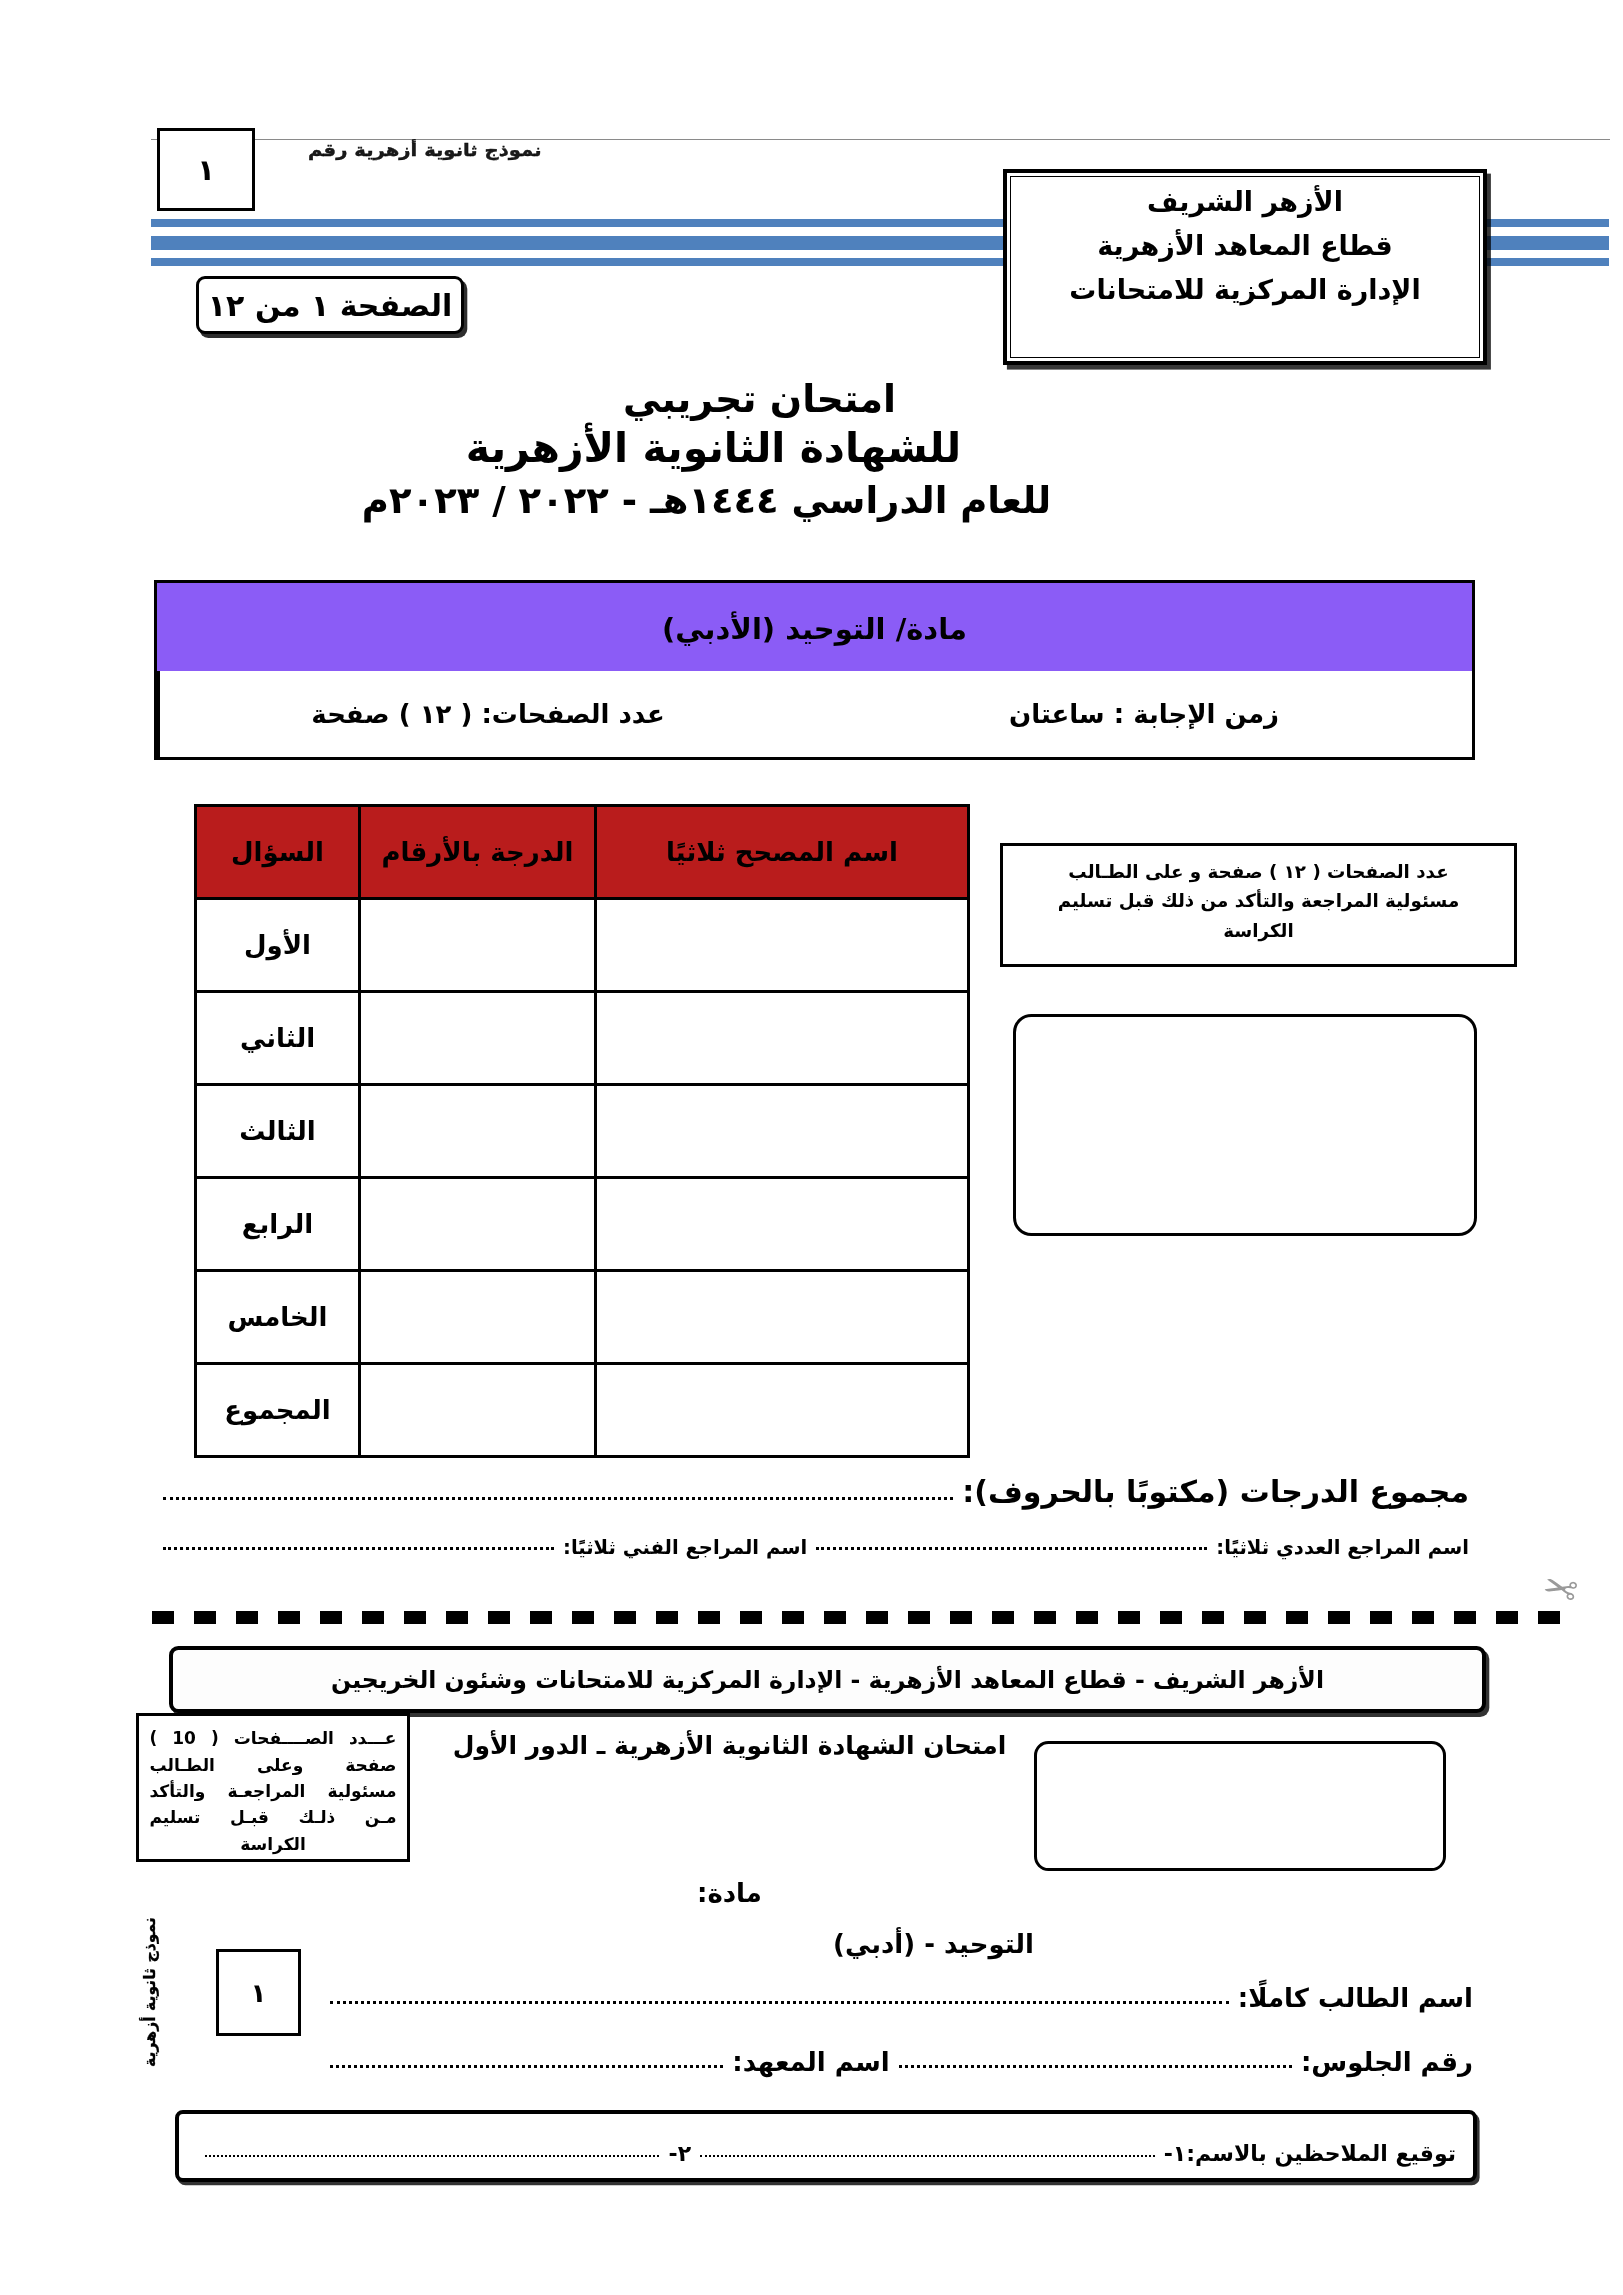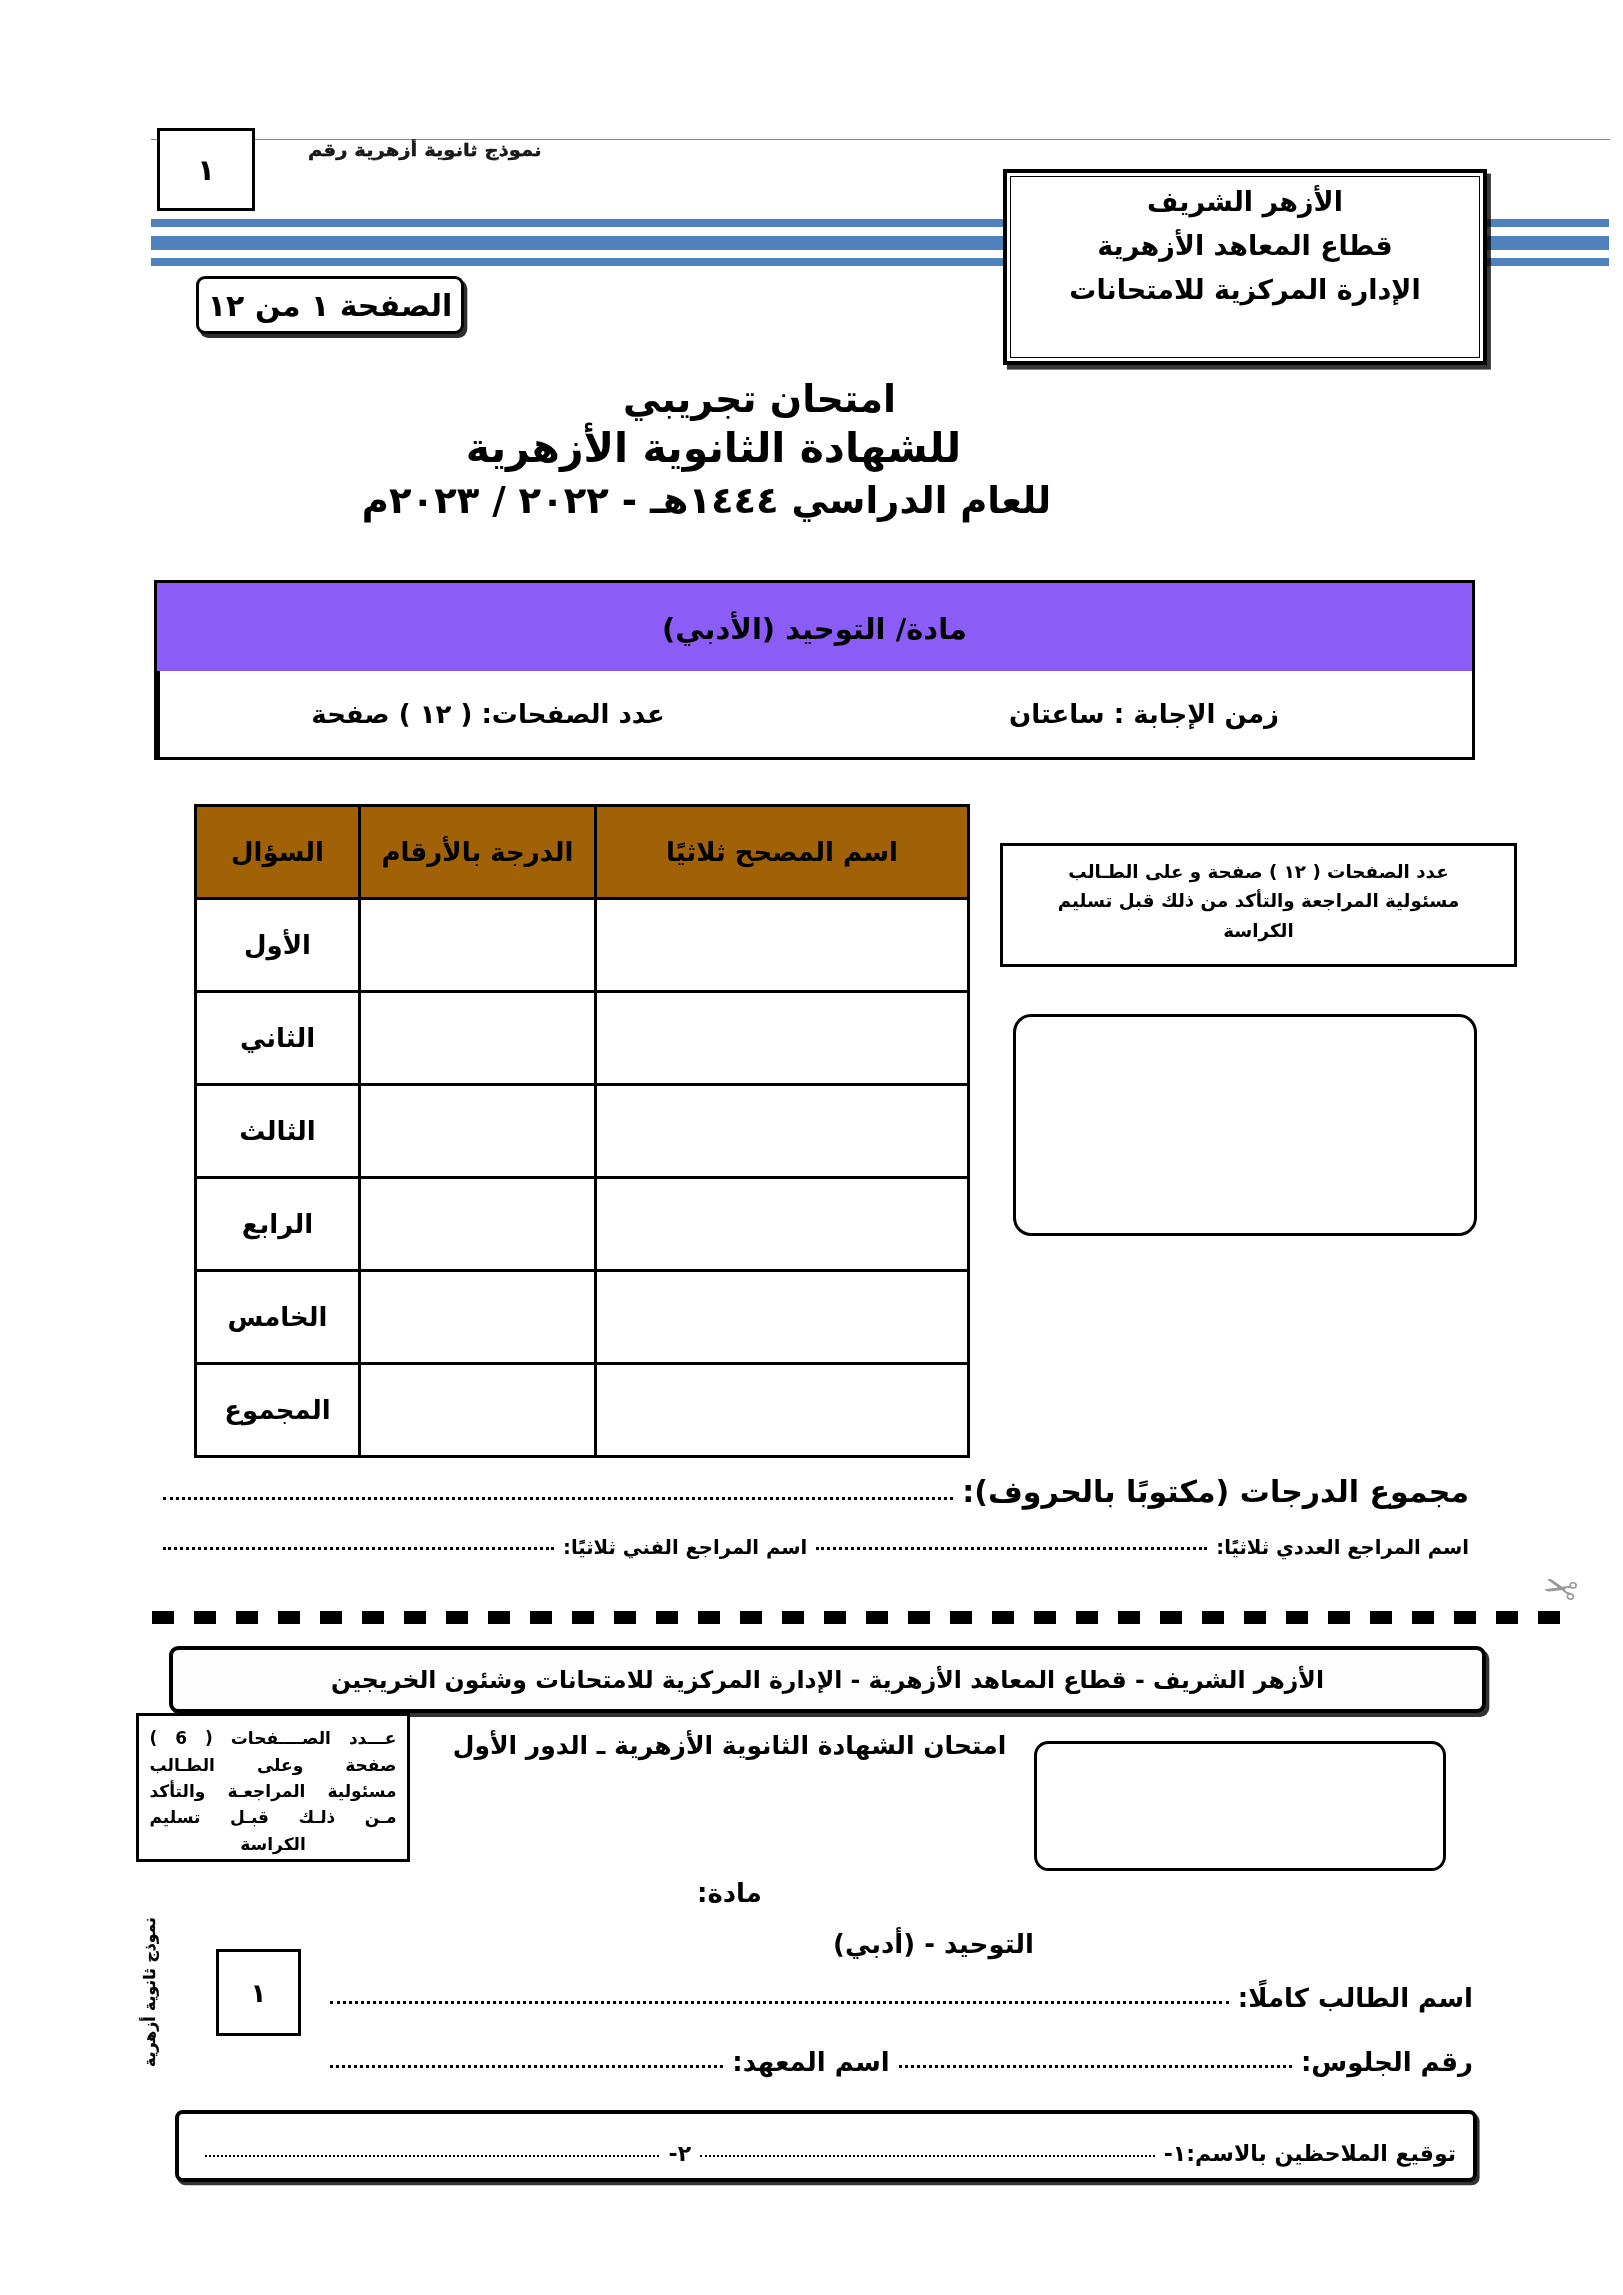--- a/index.html
+++ b/index.html
@@ -112,21 +112,21 @@
     left: 194px; top: 804px; width: 772px;
     border-collapse: collapse; table-layout: fixed;
     background: #fff;
   }
   #marks-table th, #marks-table td {
     border: 3.3px solid #000;
     height: 88px;
     text-align: center; vertical-align: middle;
     font-size: 26px; font-weight: 700;
   }
-  #marks-table thead th { background: #a16207; }
+  #marks-table thead th { background: #b91c1c; }
   #marks-table col.c-q    { width: 164px; }
   #marks-table col.c-num  { width: 236px; }
   #marks-table col.c-name { width: 373px; }
 
   
   #notice-box {
     left: 1000px; top: 843px; width: 517px; height: 124px;
     border: 3.9px solid #000; background: #fff;
     box-sizing: border-box;
     padding: 11px 17px;
@@ -354,21 +354,21 @@
     <span class="dot-line"></span>
     <span class="lbl">اسم المراجع الفني ثلاثيًا:</span>
     <span class="dot-line"></span>
   </div>
 
   <div class="abs" id="scissors">✂</div>
   <div class="abs" id="cut-line"></div>
 
   <div class="abs ar" id="lower-header">الأزهر الشريف - قطاع المعاهد الأزهرية - الإدارة المركزية للامتحانات وشئون الخريجين</div>
 
-  <div class="abs ar" id="lower-notice">عـــدد الصــــفحات ( 6 ) صفحة وعلى الطـالب مسئولية المراجعـة والتأكد مـن ذلـك قبـل تسليم الكراسة</div>
+  <div class="abs ar" id="lower-notice">عـــدد الصــــفحات ( 10 ) صفحة وعلى الطـالب مسئولية المراجعـة والتأكد مـن ذلـك قبـل تسليم الكراسة</div>
 
   <div class="abs ar" id="lower-exam-title">
     <div>امتحان الشهادة الثانوية الأزهرية ـ الدور الأول</div>
   </div>
 
   <div class="abs" id="lower-empty-box"></div>
 
   <div class="abs ar" id="subject-label">مادة:</div>
   <div class="abs ar" id="subject-value">التوحيد - (أدبي)</div>
 

